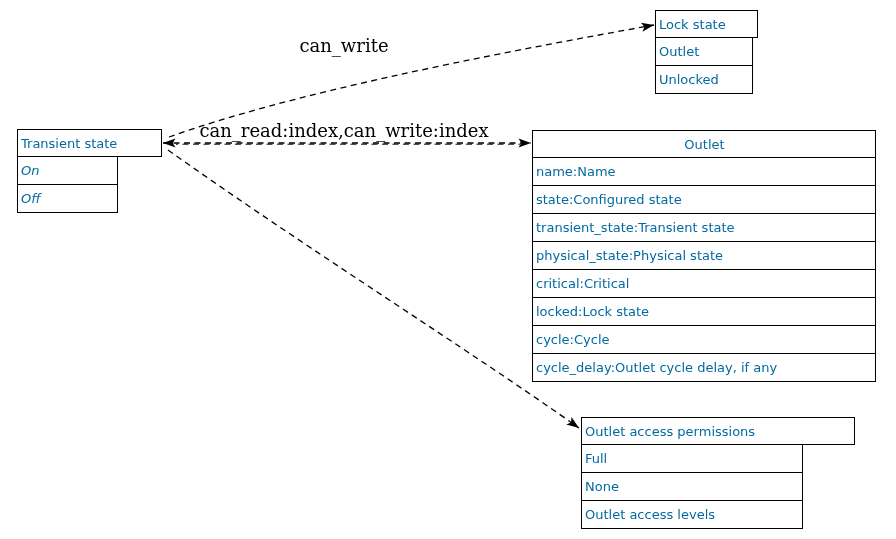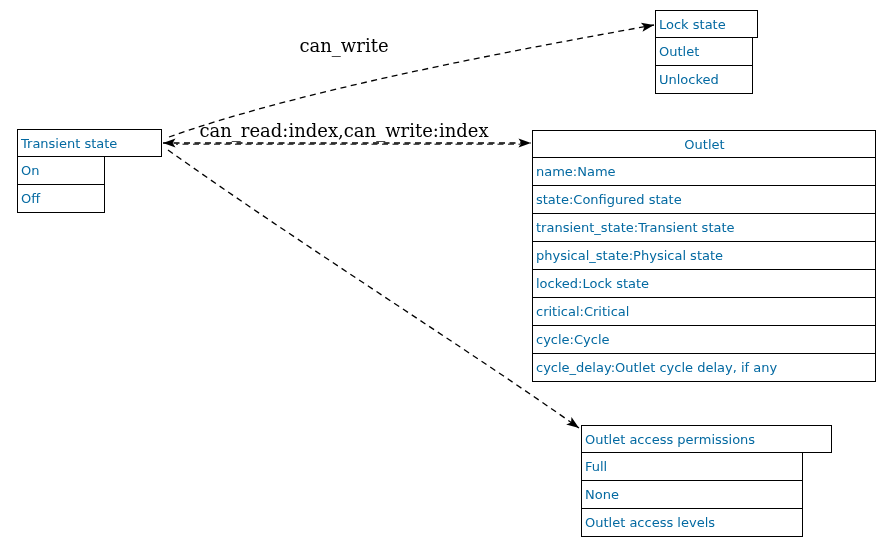--- a/index.html
+++ b/index.html
@@ -63,35 +63,35 @@
   .cell + .cell {
     margin-top: -1px;
   }
   .hdr { height: 28px; }
   .row { height: 29px; }
   .hdr-center { justify-content: center; }
 
   
   #node-transient { left: 17px; top: 129px; }
   #node-transient .hdr { width: 145px; }
-  #node-transient .row { width: 88px; }
+  #node-transient .row { width: 101px; font-style: italic; }
 
   
   #node-lock { left: 655px; top: 10px; }
   #node-lock .hdr { width: 103px; }
   #node-lock .row { width: 98px; }
 
   
   #node-outlet { left: 532px; top: 130px; text-align: right; }
   #node-outlet .hdr { width: 344px; }
   #node-outlet .row { width: 344px; }
 
   
   #node-perm { left: 581px; top: 417px; }
-  #node-perm .hdr { width: 251px; margin-top: 8px; }
+  #node-perm .hdr { width: 274px; }
   #node-perm .row { width: 222px; }
 
   
   #lbl-can-write { left: 344px; top: 46px; }
   #lbl-rw-index  { left: 344px; top: 131px; }
   #lbl-rw        { left: 346px; top: 158px; }
 </style>
 </head>
 <body>
 
@@ -125,22 +125,22 @@
     <div class="cell row">Outlet</div>
     <div class="cell row">Unlocked</div>
   </div>
 
   <div class="node" id="node-outlet">
     <div class="cell hdr hdr-center">Outlet</div>
     <div class="cell row">name:Name</div>
     <div class="cell row">state:Configured state</div>
     <div class="cell row">transient_state:Transient state</div>
     <div class="cell row">physical_state:Physical state</div>
+    <div class="cell row">critical:Critical</div>
     <div class="cell row">locked:Lock state</div>
-    <div class="cell row">critical:Critical</div>
     <div class="cell row">cycle:Cycle</div>
     <div class="cell row">cycle_delay:Outlet cycle delay, if any</div>
   </div>
 
   <div class="node" id="node-perm">
     <div class="cell hdr">Outlet access permissions</div>
     <div class="cell row">Full</div>
     <div class="cell row">None</div>
     <div class="cell row">Outlet access levels</div>
   </div>

